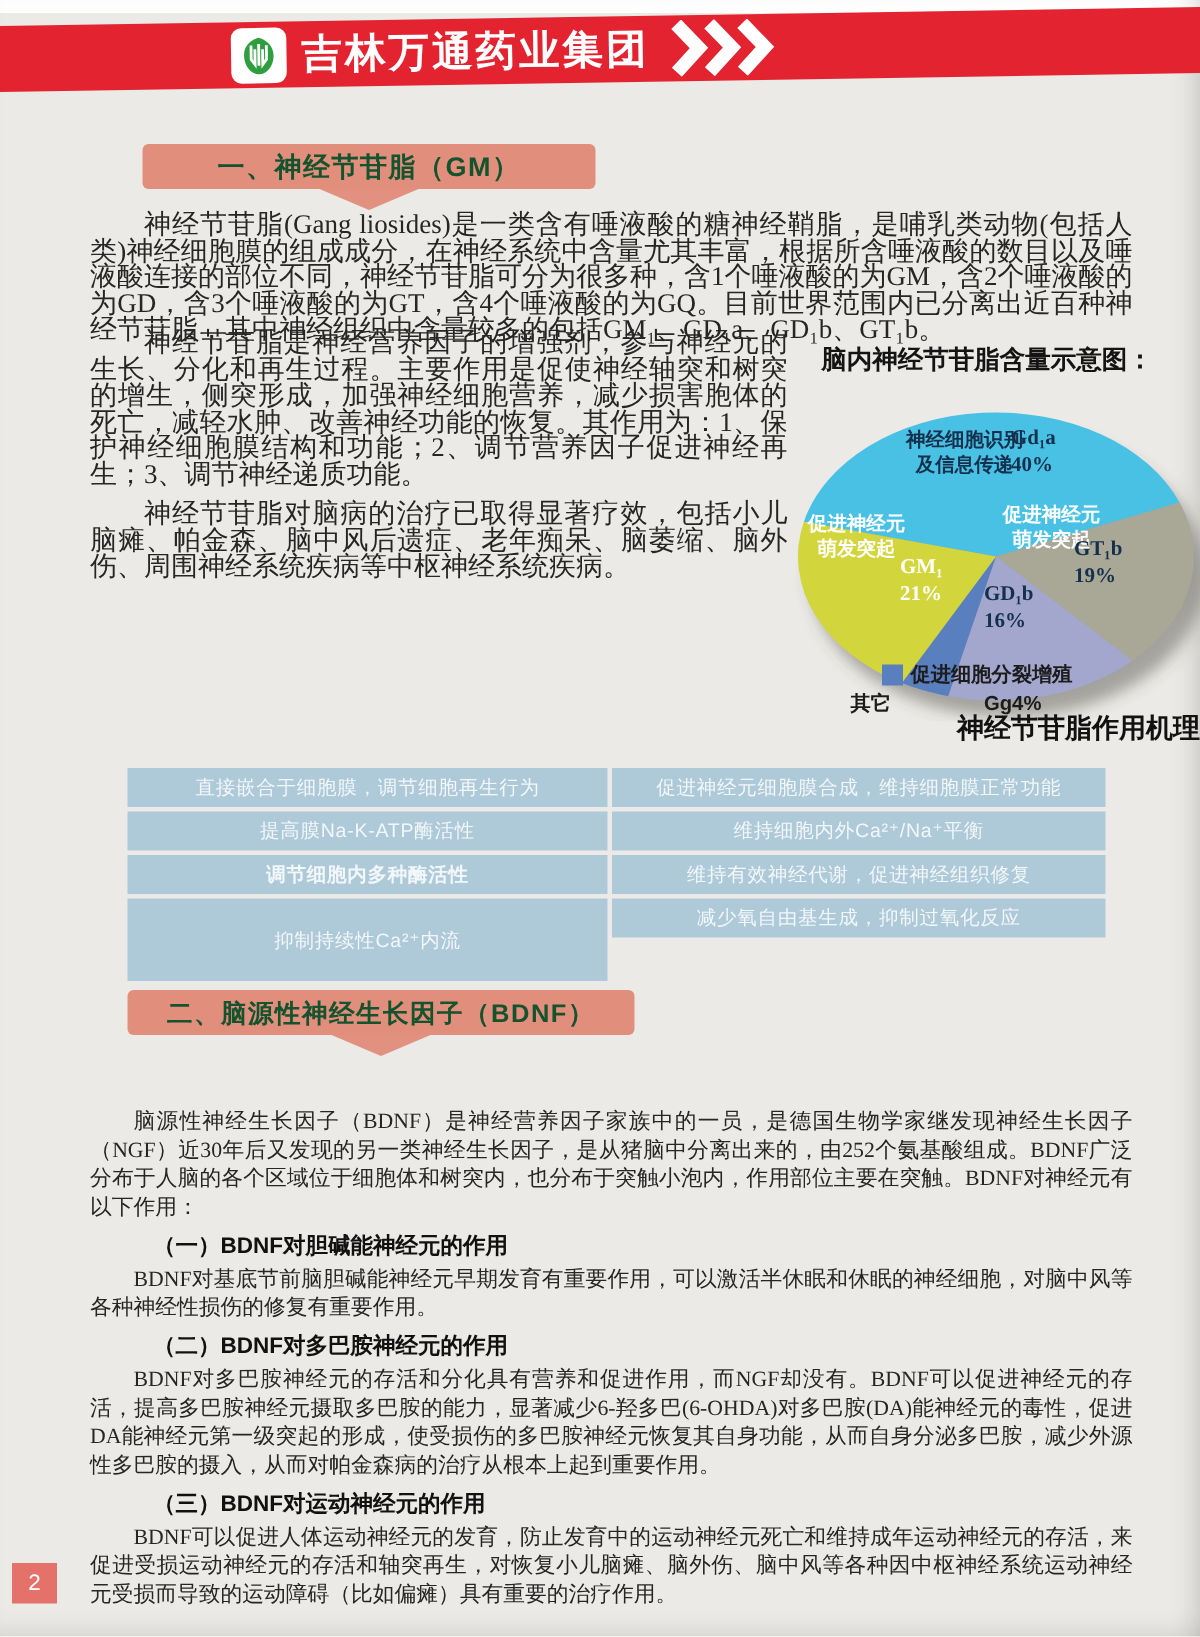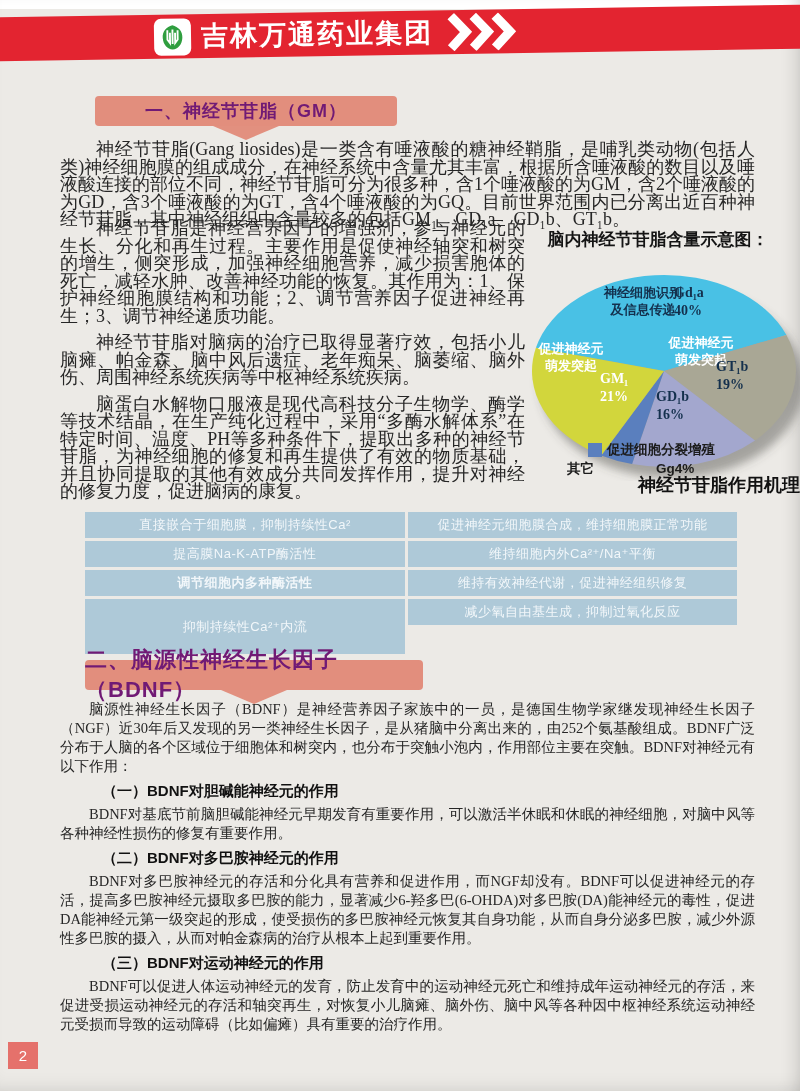--- a/index.html
+++ b/index.html
@@ -11,25 +11,25 @@
   
   .header-banner{position:absolute;left:-4px;top:11px;width:808px;height:44px;background:#e32430;
     transform:rotate(-0.9deg);display:flex;align-items:center;}
   .brand{display:flex;align-items:center;gap:10px;padding-left:158px;}
   .logo-box{width:37px;height:37px;background:#fff;border-radius:7px;display:flex;align-items:center;justify-content:center;}
   .company{font-family:"Liberation Sans","DejaVu Sans",sans-serif;font-weight:bold;color:#fff;
     font-size:27px;letter-spacing:2px;white-space:nowrap;}
   .chevrons{display:flex;align-items:center;margin-left:4px;}
 
   
-  .s-banner{position:absolute;background:#e28e7d;border-radius:4px;color:#701a75;
+  .s-banner{position:absolute;background:#e28e7d;border-radius:4px;color:#14532d;
     font-family:"Liberation Sans","DejaVu Sans",sans-serif;font-weight:bold;
     display:flex;align-items:center;justify-content:center;letter-spacing:1px;}
   .s-banner.s1{left:95px;top:96px;width:302px;height:30px;font-size:18px;}
-  .s-banner.s2{left:85px;top:660px;width:338px;height:30px;font-size:22px;}
+  .s-banner.s2{left:85px;top:660px;width:338px;height:30px;font-size:17px;}
   .s-arrow{position:absolute;width:0;height:0;border-left:33px solid transparent;
     border-right:33px solid transparent;border-top:14px solid #e2907f;}
 
   
   .body-p{margin:0;font-size:18px;line-height:17.5px;text-align:justify;text-indent:2em;}
   .p1{position:absolute;left:60px;top:141px;width:695px;}
   .leftcol{position:absolute;left:60px;top:220px;width:465px;}
   .leftcol p{margin:0 0 0 0;}
   .leftcol p + p{margin-top:9px;}
 
@@ -58,21 +58,21 @@
   .mech-table{position:absolute;left:85px;top:512px;width:652px;display:grid;
     grid-template-columns:320px 329px;grid-auto-rows:26px;gap:3px;}
   .mech-cell{background:#aec9d8;color:#f2f7fa;font-family:"Liberation Sans","DejaVu Sans",sans-serif;
     font-size:13px;display:flex;align-items:center;justify-content:center;letter-spacing:.5px;white-space:nowrap;}
   .mc-l1{grid-column:1;grid-row:1;} .mc-l2{grid-column:1;grid-row:2;} .mc-l3{grid-column:1;grid-row:3;font-weight:bold;}
   .mc-l4{grid-column:1;grid-row:4 / span 2;}
   .mc-r1{grid-column:2;grid-row:1;} .mc-r2{grid-column:2;grid-row:2;} .mc-r3{grid-column:2;grid-row:3;}
   .mc-r4{grid-column:2;grid-row:4;} .mc-r5{grid-column:2;grid-row:5;}
 
   
-  .bdnf{position:absolute;left:60px;top:700px;width:695px;}
+  .bdnf{position:absolute;left:60px;top:739px;width:695px;}
   .bdnf p{margin:0;font-size:14.5px;line-height:19px;text-align:justify;text-indent:2em;}
   .bdnf h4{margin:6px 0 4px 0;padding-left:42px;font-family:"Liberation Sans","DejaVu Sans",sans-serif;
     font-size:15px;color:#111;font-weight:bold;}
 
   .page-num{position:absolute;left:8px;top:1042px;width:30px;height:27px;background:#e5716b;color:#fff;
     font-family:"Liberation Sans","DejaVu Sans",sans-serif;font-size:15px;display:flex;
     align-items:center;justify-content:center;}
 </style>
 </head>
 <body>
@@ -103,21 +103,20 @@
   <div class="s-banner s1">
     <span>一、神经节苷脂（GM）</span>
   </div>
   <div class="s-arrow" style="left:213px;top:126px;"></div>
 
   <p class="body-p p1">神经节苷脂(Gang liosides)是一类含有唾液酸的糖神经鞘脂，是哺乳类动物(包括人类)神经细胞膜的组成成分，在神经系统中含量尤其丰富，根据所含唾液酸的数目以及唾液酸连接的部位不同，神经节苷脂可分为很多种，含1个唾液酸的为GM，含2个唾液酸的为GD，含3个唾液酸的为GT，含4个唾液酸的为GQ。目前世界范围内已分离出近百种神经节苷脂，其中神经组织中含量较多的包括GM₁、GD₁a、GD₁b、GT₁b。</p>
 
   <div class="leftcol">
     <p class="body-p">神经节苷脂是神经营养因子的增强剂，参与神经元的生长、分化和再生过程。主要作用是促使神经轴突和树突的增生，侧突形成，加强神经细胞营养，减少损害胞体的死亡，减轻水肿、改善神经功能的恢复。其作用为：1、保护神经细胞膜结构和功能；2、调节营养因子促进神经再生；3、调节神经递质功能。</p>
     <p class="body-p">神经节苷脂对脑病的治疗已取得显著疗效，包括小儿脑瘫、帕金森、脑中风后遗症、老年痴呆、脑萎缩、脑外伤、周围神经系统疾病等中枢神经系统疾病。</p>
-    <p class="body-p">脑蛋白水解物口服液是现代高科技分子生物学、酶学等技术结晶，在生产纯化过程中，采用“多酶水解体系”在特定时间、温度、PH等多种条件下，提取出多种的神经节苷脂，为神经细胞的修复和再生提供了有效的物质基础，并且协同提取的其他有效成分共同发挥作用，提升对神经的修复力度，促进脑病的康复。</p>
   </div>
 
   <div class="figure">
     <div class="fig-title">脑内神经节苷脂含量示意图：</div>
     <svg class="pie-svg" width="292" height="218" viewBox="0 0 292 218">
       <defs>
           <filter id="softblur" x="-20%" y="-20%" width="140%" height="140%">
             <feGaussianBlur stdDeviation="5"></feGaussianBlur>
           </filter>
         </defs>
@@ -164,21 +163,21 @@
       </div>
       <div class="legend-row2">
         <span>其它</span>
         <span class="legend-gg">Gg4%</span>
       </div>
     </div>
   </div>
 
   <div class="mech-heading">神经节苷脂作用机理</div>
   <div class="mech-table">
-    <div class="mech-cell mc-l1">直接嵌合于细胞膜，抑制持续性Ca²</div>
+    <div class="mech-cell mc-l1">直接嵌合于细胞膜，调节细胞再生行为</div>
     <div class="mech-cell mc-l2">提高膜Na-K-ATP酶活性</div>
     <div class="mech-cell mc-l3">调节细胞内多种酶活性</div>
     <div class="mech-cell mc-l4">抑制持续性Ca²⁺内流</div>
     <div class="mech-cell mc-r1">促进神经元细胞膜合成，维持细胞膜正常功能</div>
     <div class="mech-cell mc-r2">维持细胞内外Ca²⁺/Na⁺平衡</div>
     <div class="mech-cell mc-r3">维持有效神经代谢，促进神经组织修复</div>
     <div class="mech-cell mc-r4">减少氧自由基生成，抑制过氧化反应</div>
   </div>
 
   <div class="s-banner s2">

